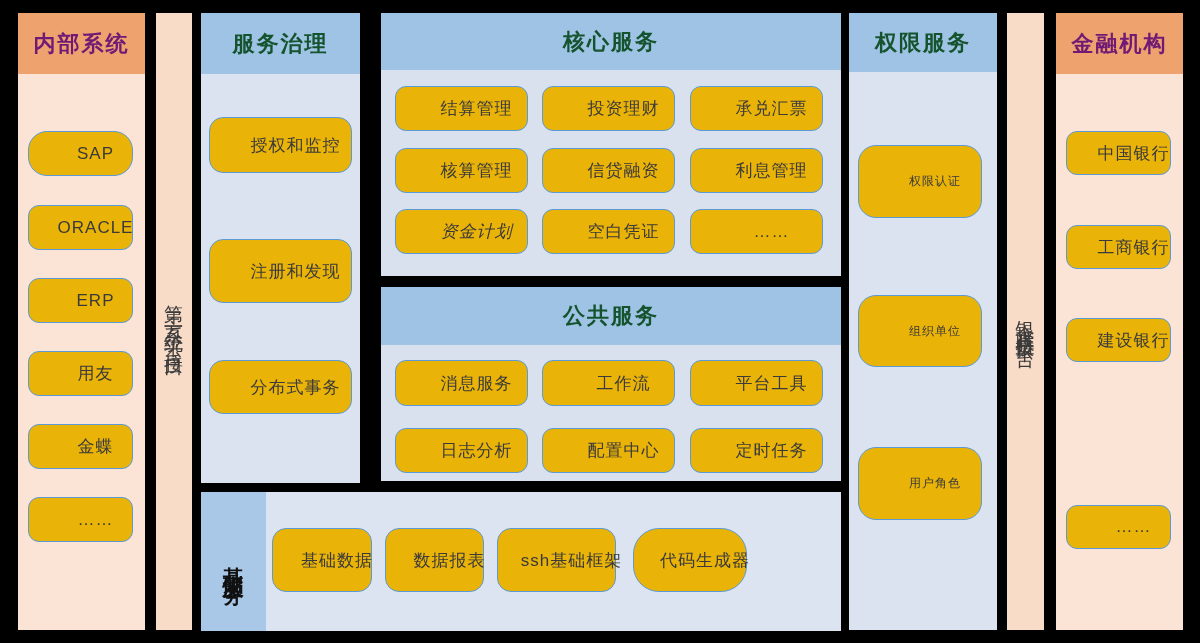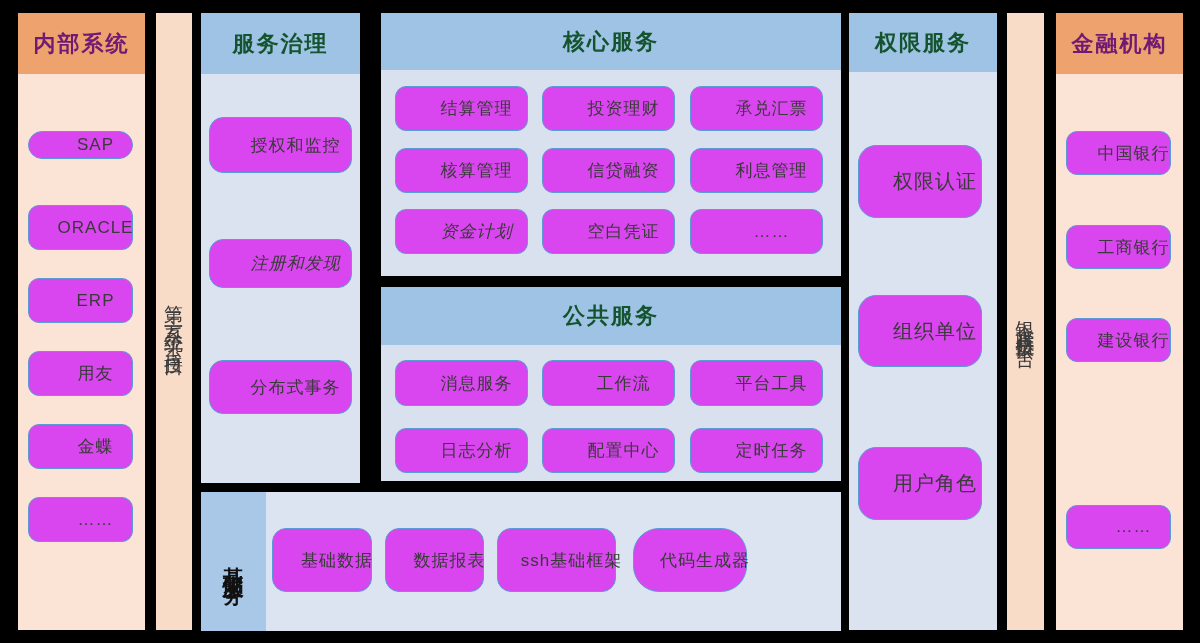--- a/index.html
+++ b/index.html
@@ -11,25 +11,25 @@
   .panel-head{
     position:absolute;left:0;top:0;width:100%;
     display:flex;align-items:center;justify-content:center;
     font-weight:bold;font-size:22px;box-sizing:border-box;letter-spacing:2px;
   }
   .head-orange{background:#eea26e;color:#701a75;}
   .head-blue{background:#9fc3e5;color:#14532d;}
   .body-peach{background:#fbe4d5;}
   .body-blue{background:#dbe3f1;}
   .box{
-    position:absolute;background:#d946ef;border:1.4px solid #5b9bd5;
+    position:absolute;background:#eab308;border:1.4px solid #5b9bd5;
     border-radius:11px;display:flex;align-items:center;justify-content:center;
     font-size:17px;color:#3a3a3a;box-sizing:border-box;white-space:nowrap;letter-spacing:1px;padding-left:30px;
   }
-  .box-big{border-radius:18px;font-size:20px;}
+  .box-big{border-radius:18px;font-size:12px;}
   .vstrip{
     position:absolute;display:flex;align-items:center;justify-content:center;
     box-sizing:border-box;background:#f8dcc8;
   }
   .vtext{
     writing-mode:vertical-rl;text-orientation:upright;
     color:#3a3a3a;font-size:19px;letter-spacing:7px;line-height:1;
   }
   .vtext-tight{letter-spacing:4px;}
   .basic-strip{
@@ -38,36 +38,36 @@
   }
   .basic-strip .vtext{font-weight:bold;color:#111111;font-size:21px;letter-spacing:6px;}
 </style>
 </head>
 <body>
 
 <div class="stage">
 
   <div class="panel body-peach" style="left:18px;top:13px;width:127px;height:617px;">
     <div class="panel-head head-orange" style="height:61px;">内部系统</div>
-    <div class="box" style="left:10px;top:118px;width:105px;height:28px;border-radius:19px;">SAP</div>
+    <div class="box" style="left:10px;top:118px;width:105px;height:45px;border-radius:19px;">SAP</div>
     <div class="box" style="left:10px;top:192px;width:105px;height:45px;">ORACLE</div>
     <div class="box" style="left:10px;top:265px;width:105px;height:45px;">ERP</div>
     <div class="box" style="left:10px;top:338px;width:105px;height:45px;">用友</div>
     <div class="box" style="left:10px;top:411px;width:105px;height:45px;">金蝶</div>
     <div class="box" style="left:10px;top:484px;width:105px;height:45px;">……</div>
   </div>
 
   <div class="vstrip" style="left:156px;top:13px;width:36px;height:617px;">
     <span class="vtext">第三方系统平台接口</span>
   </div>
 
   <div class="panel body-blue" style="left:201px;top:13px;width:159px;height:470px;">
     <div class="panel-head head-blue" style="height:61px;">服务治理</div>
     <div class="box" style="left:8px;top:104px;width:143px;height:56px;border-radius:14px;">授权和监控</div>
-    <div class="box" style="left:8px;top:226px;width:143px;height:49px;border-radius:14px;font-style:italic;">注册和发现</div>
+    <div class="box" style="left:8px;top:226px;width:143px;height:64px;border-radius:14px;">注册和发现</div>
     <div class="box" style="left:8px;top:347px;width:143px;height:54px;border-radius:14px;">分布式事务</div>
   </div>
 
   <div class="panel body-blue" style="left:381px;top:13px;width:460px;height:263px;background:#d9e1ef;">
     <div class="panel-head head-blue" style="height:57px;">核心服务</div>
     <div class="box" style="left:14px;top:73px;width:133px;height:45px;">结算管理</div>
     <div class="box" style="left:161px;top:73px;width:133px;height:45px;">投资理财</div>
     <div class="box" style="left:309px;top:73px;width:133px;height:45px;">承兑汇票</div>
     <div class="box" style="left:14px;top:135px;width:133px;height:45px;">核算管理</div>
     <div class="box" style="left:161px;top:135px;width:133px;height:45px;text-align:center;">信贷融资</div>

